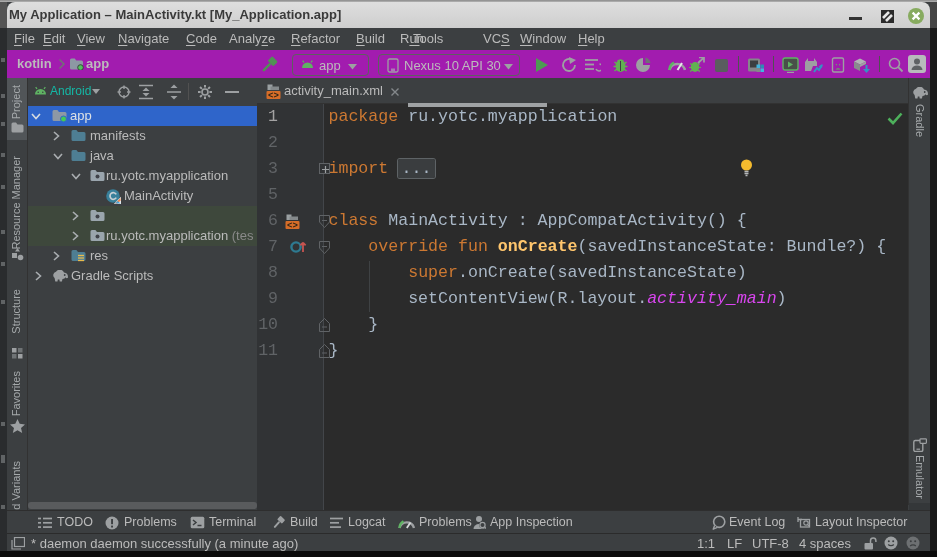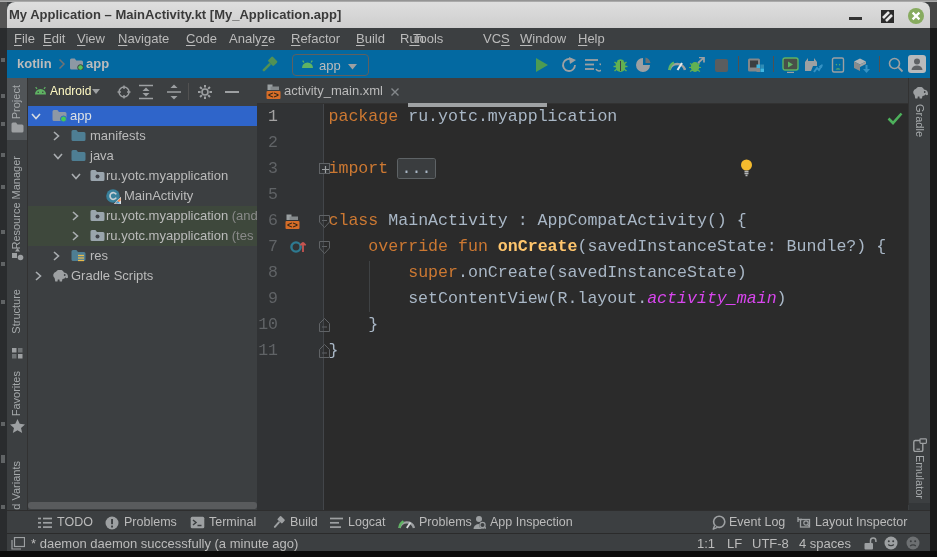--- a/index.html
+++ b/index.html
@@ -23,33 +23,33 @@
   #titlebar { left:0; top:0; width:923px; height:26px; background:linear-gradient(#dedede,#cecece); border-radius:8px 8px 0 0; }
   #title { width:100%; text-align:left; top:5px; text-indent:2px; font-size:13px; font-weight:bold; color:#3a3a3a; }
   .minico { left:842px; top:15px; width:13px; height:3px; background:#333; }
   .maxico { left:874px; top:8px; width:13px; height:13px; background:#2b2b2b; }
   .closeico { left:901px; top:6px; width:16px; height:16px; border-radius:50%; background:#87ab5f; }
   
   #menubar { left:0; top:26px; width:923px; height:22px; background:#3c3f41; color:#bbbbbb; font-size:13px; }
   #menubar span { position:absolute; top:3px; }
   u { text-decoration-thickness:1px; text-underline-offset:2px; }
   
-  #toolbar { left:0; top:48px; width:923px; height:28px; background:#0369a1; color:#bbbbbb; }
+  #toolbar { left:0; top:48px; width:923px; height:28px; background:#a21caf; color:#bbbbbb; }
   .crumb { top:6px; font-size:13px; font-weight:bold; color:#bbbbbb; }
   .ddbox { top:4px; height:22px; border:1px solid #5e6060; border-radius:4px; color:#bbbbbb; font-size:13px; }
   .tsep { top:6px; width:1px; height:16px; background:#515151; }
   
   #main { left:0; top:76px; width:923px; height:432px; background:#3c3f41; }
   
   #lstripe { left:0; top:0; width:21px; height:432px; background:#3c3f41; border-right:1px solid #323232; overflow:hidden; }
   .vlabelL { position:absolute; writing-mode:vertical-rl; transform:rotate(180deg); font-size:11px; color:#a6aaac; white-space:nowrap; left:3px; }
   .vlabelR { position:absolute; writing-mode:vertical-rl; font-size:11px; color:#a6aaac; white-space:nowrap; }
   
   #ppanel { left:21px; top:0; width:229px; height:432px; background:#3c3f41; overflow:hidden; }
-  #phead { left:0; top:0; width:229px; height:28px; font-size:12px; color:#fef9c3; }
+  #phead { left:0; top:0; width:229px; height:28px; font-size:12px; color:#14b8a6; }
   .tree { font-size:13px; color:#bbbbbb; }
   .trow { position:absolute; left:0; width:229px; height:20px; line-height:20px; white-space:nowrap; }
   .trow .ic { position:absolute; top:3px; }
   .trow .tx { position:absolute; top:0px; }
   .sel { background:#2f65ca; color:#dde1e5;}
   .grn { background:#3e483c; }
   .dim { color:#8a8a8a; }
   #pscroll { left:0px; top:424px; width:229px; height:7px; background:#595b5d; border-radius:3px; }
   
   #editor { left:250px; top:0; width:651px; height:432px; background:#2b2b2b; } #tabbg { left:0; top:0; width:651px; height:26px; background:#3c3f41; border-bottom:1px solid #323232; }
@@ -125,20 +125,30 @@
       <svg class="abs" style="left:7px;top:4px" width="15" height="13">
           <path d="M2 9 a5.5 5.5 0 0 1 11 0 z" fill="#5fb363"></path>
           <line x1="4" y1="3.5" x2="2.7" y2="1.6" stroke="#5fb363" stroke-width="1.2"></line>
           <line x1="11" y1="3.5" x2="12.3" y2="1.6" stroke="#5fb363" stroke-width="1.2"></line>
         </svg>
       <span class="abs" style="left:26px;top:3px">app</span>
       <svg class="abs" style="left:55px;top:9px" width="10" height="6">
           <path d="M0 0 h9 l-4.5 5.5 z" fill="#9da0a2"></path>
         </svg>
     </div>
+    <div class="abs ddbox" style="left:371px;width:142px">
+      <svg class="abs" style="left:7px;top:3px" width="14" height="16">
+          <rect x="2" y="1" width="10" height="13" rx="1.5" fill="none" stroke="#9da0a2" stroke-width="1.3"></rect>
+          <rect x="5" y="10.5" width="4" height="3" fill="#ac7bb5"></rect>
+        </svg>
+      <span class="abs" style="left:25px;top:3px">Nexus 10 API 30</span>
+      <svg class="abs" style="left:125px;top:9px" width="10" height="6">
+          <path d="M0 0 h9 l-4.5 5.5 z" fill="#9da0a2"></path>
+        </svg>
+    </div>
     <svg class="abs" style="left:527px;top:7px" width="15" height="16">
         <path d="M2 1 L14 8 L2 15 z" fill="#4d9b53"></path>
       </svg>
     <svg class="abs" style="left:554px;top:7px" width="17" height="16">
         <path d="M14 8 a6 6 0 1 1 -3-5.2" fill="none" stroke="#9da0a2" stroke-width="1.8"></path>
         <path d="M8 0 L15 3 L9 7 z" fill="#9da0a2"></path>
       </svg>
     <svg class="abs" style="left:578px;top:8px" width="16" height="14">
         <g stroke="#9da0a2" stroke-width="1.8">
           <line x1="0" y1="2" x2="13" y2="2"></line>
@@ -352,21 +362,20 @@
           <span class="tx" style="left:96px">MainActivity</span>
         </div>
         <div class="abs trow grn" style="top:128px">
           <svg class="abs" style="left:44px;top:5px" width="7" height="10">
               <path d="M1 1 L5.5 5 L1 9" stroke="#a9adb0" stroke-width="1.6" fill="none"></path>
             </svg>
           <svg class="ic" style="left:62px" width="15" height="13">
               <path d="M0.5 2.5 q0-1.5 1.5-1.5 h3.4 l1.6 2 h6 q1.5 0 1.5 1.5 v6 q0 1.5-1.5 1.5 h-11 q-1.5 0-1.5-1.5 z" fill="#9aa5ad"></path>
               <circle cx="7.5" cy="7.5" r="2" fill="#40434a"></circle>
             </svg>
-          <span class="tx" style="left:78px">ru.yotc.myapplication <span class="dim">(and</span></span>
         </div>
         <div class="abs trow grn" style="top:148px">
           <svg class="abs" style="left:44px;top:5px" width="7" height="10">
               <path d="M1 1 L5.5 5 L1 9" stroke="#a9adb0" stroke-width="1.6" fill="none"></path>
             </svg>
           <svg class="ic" style="left:62px" width="15" height="13">
               <path d="M0.5 2.5 q0-1.5 1.5-1.5 h3.4 l1.6 2 h6 q1.5 0 1.5 1.5 v6 q0 1.5-1.5 1.5 h-11 q-1.5 0-1.5-1.5 z" fill="#9aa5ad"></path>
               <circle cx="7.5" cy="7.5" r="2" fill="#40434a"></circle>
             </svg>
           <span class="tx" style="left:78px">ru.yotc.myapplication <span class="dim">(tes</span></span>

